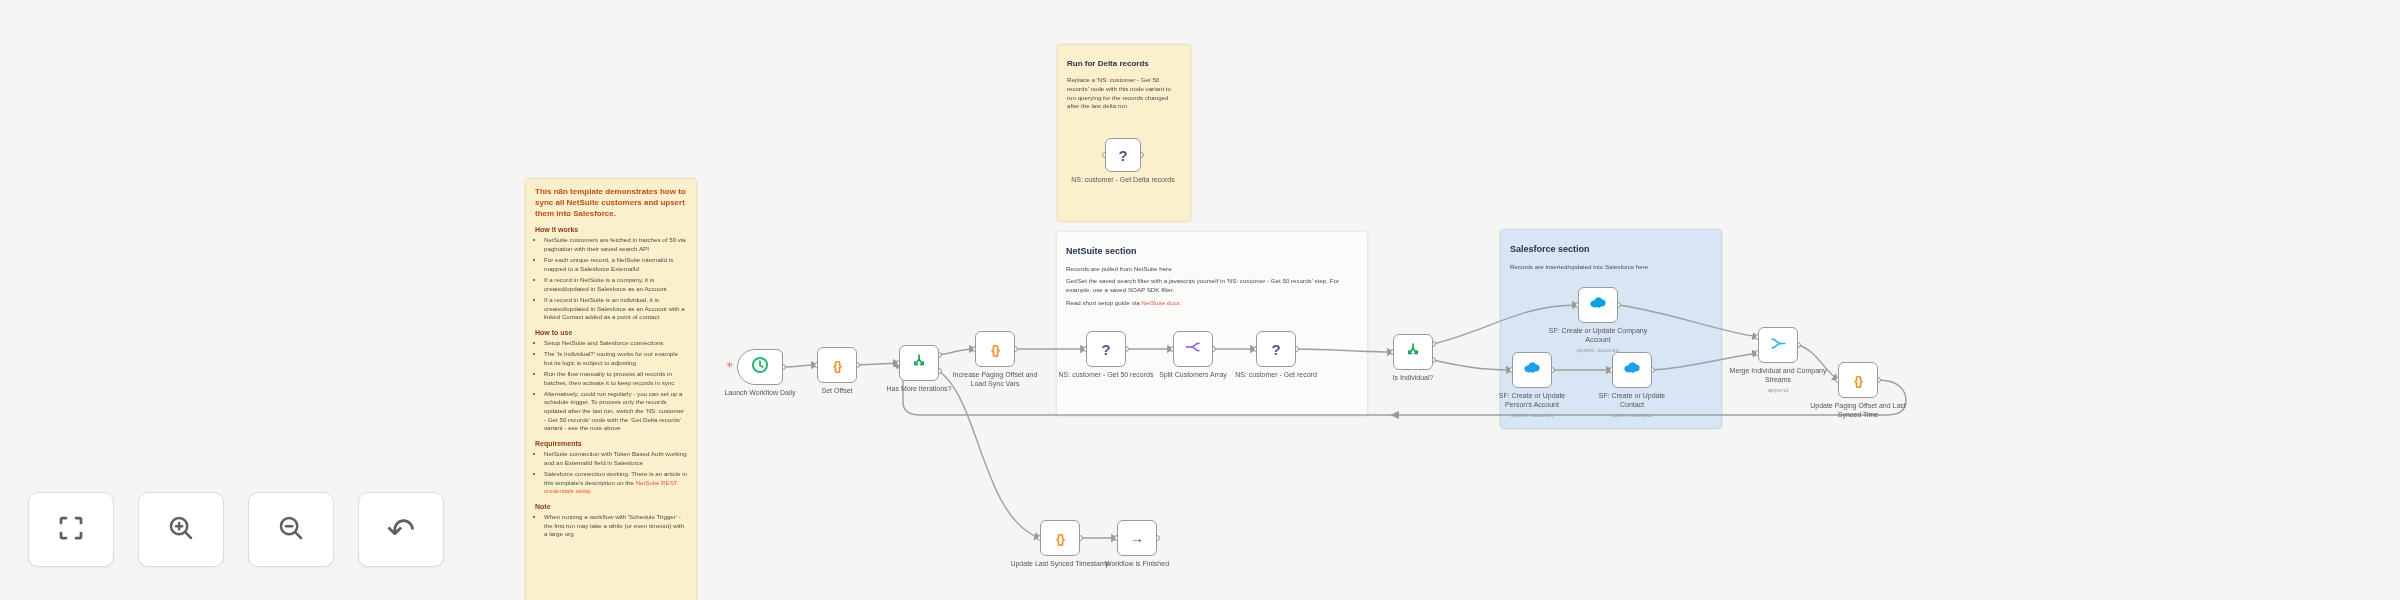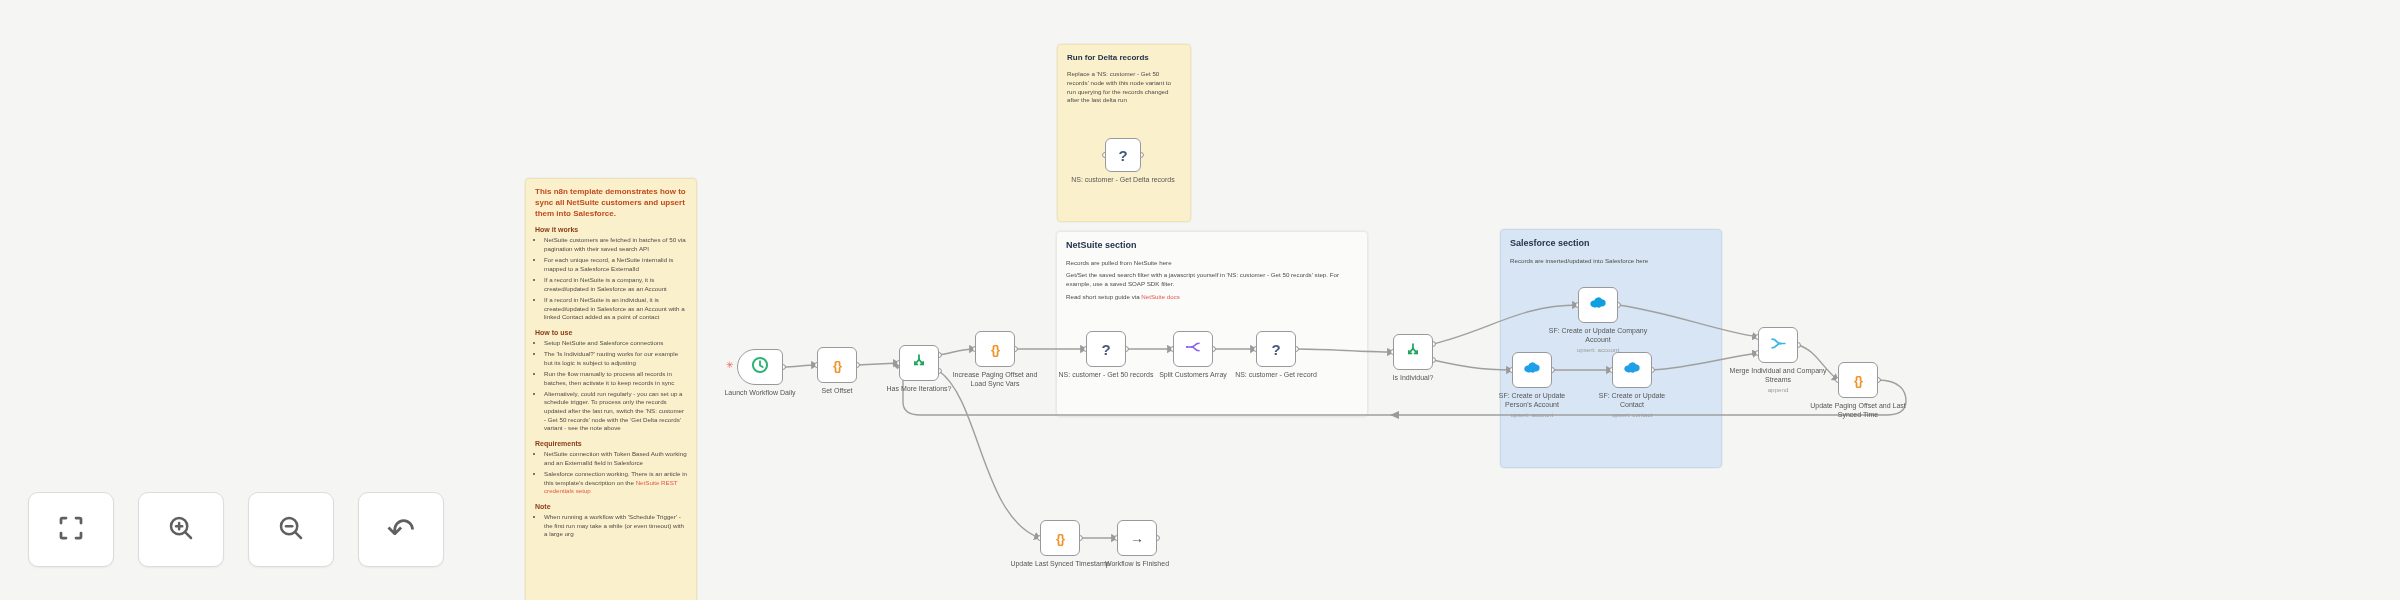--- a/index.html
+++ b/index.html
@@ -8,21 +8,21 @@
     background:#f5f5f3;
     font-family:"Liberation Sans", sans-serif;
     color:#444;
   }
   
   .sticky{position:absolute;border-radius:4px;padding:8px 9px;box-sizing:border-box;box-shadow:0 0 0 1px rgba(0,0,0,0.03)}
   .sticky.yellow{background:#fbf0cc;border:1px solid #f1e2b4}
   .sticky.white{background:#fbfbf9;border:1px solid #ebe9e4}
   .sticky.blue{background:#d8e5f4;border:1px solid #c7d8ec}
   .sticky .title-red{font-size:8px;font-weight:bold;color:#c14a1e;line-height:1.35;margin:0 0 6px}
-  .sticky .title-navy{font-size:9px;font-weight:bold;color:#25334d;line-height:1.3;margin:0 0 7px}
+  .sticky .title-navy{font-size:9px;font-weight:bold;color:#25334d;line-height:1.3;margin:6px 0 7px}
   .sticky h3{font-size:7px;font-weight:bold;color:#8a3c18;margin:7px 0 3px}
   .sticky p,.sticky li{font-size:6.2px;line-height:1.4;color:#4d4c48;margin:0 0 4px}
   .sticky ul{margin:0 0 2px;padding-left:9px}
   .sticky li{margin-bottom:2.5px}
   .link{color:#e3564e}
   
   .node{position:absolute;width:40px;height:36px;background:#fff;border:1.5px solid #98999b;
         border-radius:6px;display:flex;align-items:center;justify-content:center;z-index:3;box-sizing:border-box}
   .node.trigger{width:46px;border-radius:18px 6px 6px 18px}
   .node.small{width:36px;height:34px}
@@ -149,21 +149,21 @@
 <div class="sticky white" style="left:1056px;top:231px;width:312px;height:186px;z-index:1">
   <p class="title-navy">NetSuite section</p>
   <p>Records are pulled from NetSuite here</p>
   <p>Get/Set the saved search filter with a javascript yourself in 'NS: customer - Get 50 records' step. For example, use a saved SOAP SDK filter.</p>
   <p>
     <span>Read short setup guide via</span>
     <span class="link">NetSuite docs</span>
   </p>
 </div>
 
-<div class="sticky blue" style="left:1500px;top:229px;width:222px;height:239px;z-index:1">
+<div class="sticky blue" style="left:1500px;top:229px;width:222px;height:200px;z-index:1">
   <p class="title-navy">Salesforce section</p>
   <p>Records are inserted/updated into Salesforce here</p>
 </div>
 
 <span class="issue-dot" style="left:726px;top:360px">✳</span>
 
 <div class="node trigger" style="left:737px;top:349px">
   <span>
     <svg width="20" height="20" viewBox="0 0 24 24" fill="none">
         <circle cx="12" cy="12" r="8.5" stroke="#2bb474" stroke-width="2.4"></circle>

